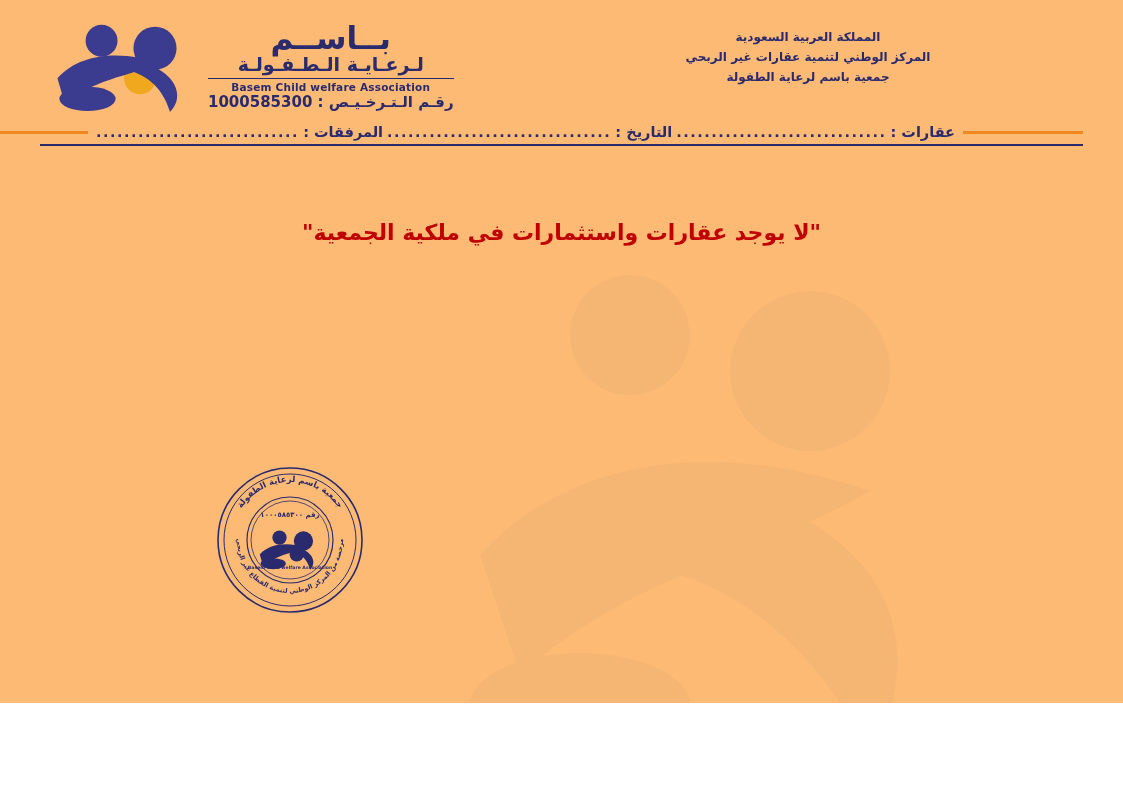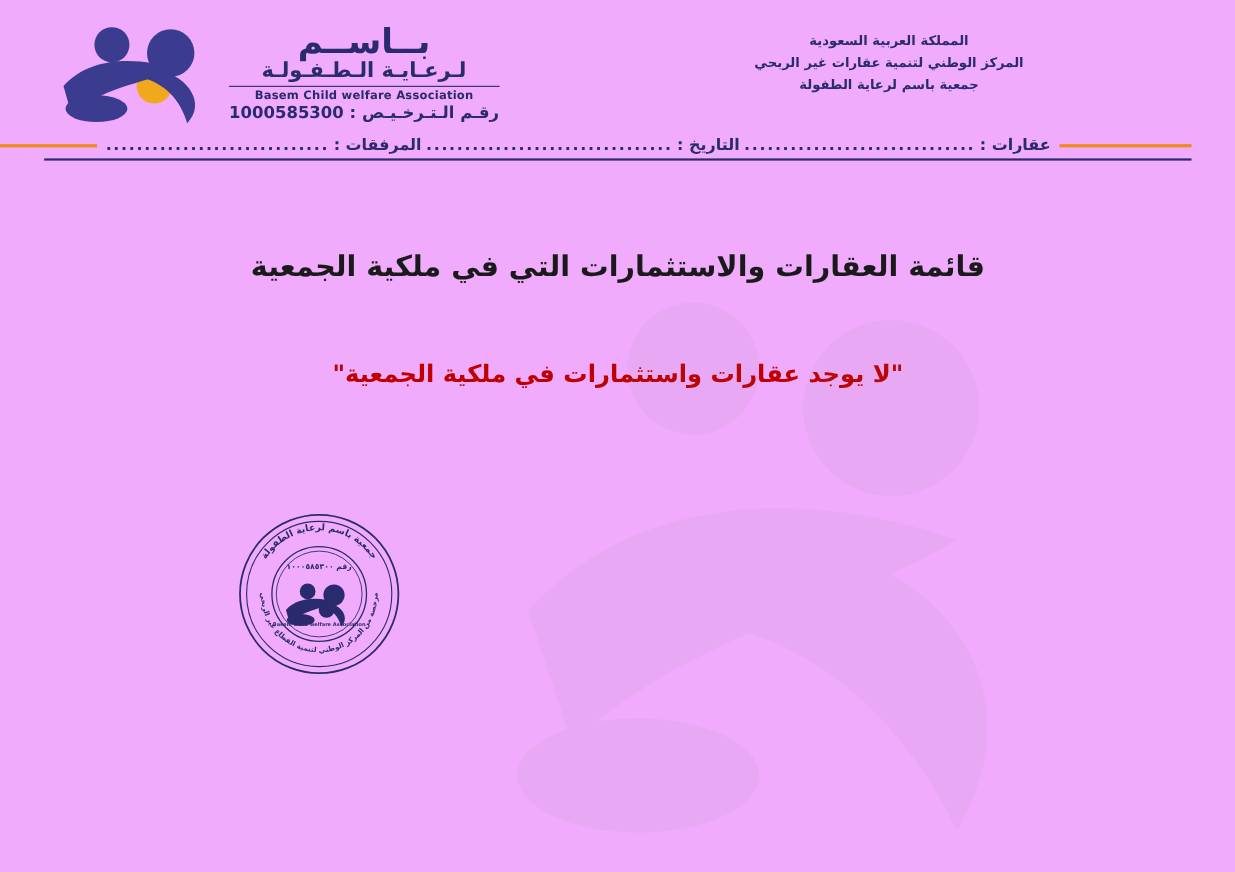--- a/index.html
+++ b/index.html
@@ -6,22 +6,22 @@
     margin: 0;
     padding: 0;
     background: #ffffff;
   }
   body {
     font-family: "DejaVu Sans", "Liberation Sans", sans-serif;
   }
   .page {
     position: relative;
     width: 1123px;
-    height: 793px;
-    background: #f0abfc;
+    height: 703px;
+    background: #fdba74;
     overflow: hidden;
   }
   
   .watermark {
     position: absolute;
     left: 430px;
     top: 255px;
     width: 620px;
     height: 520px;
     opacity: 0.05;
@@ -230,21 +230,20 @@
         <span>التاريخ :</span>
         <span class="dots">................................</span>
         <span>المرفقات :</span>
         <span class="dots">.............................</span>
       </div>
       <div class="rule-orange short"></div>
     </div>
     <div class="hr-blue"></div>
   </div>
 
-  <div class="doc-title">قائمة العقارات والاستثمارات التي في ملكية الجمعية</div>
 
   <div class="doc-statement">"لا يوجد عقارات واستثمارات في ملكية الجمعية"</div>
 
   <div class="stamp-wrap">
     <svg viewBox="0 0 150 150" xmlns="http://www.w3.org/2000/svg">
       <defs>
         <path id="arcTop" d="M 17 75 A 58 58 0 0 1 133 75"></path>
         <path id="arcBottom" d="M 22 75 A 53 53 0 0 0 128 75"></path>
       </defs>
       <circle cx="75" cy="75" r="72" fill="none" stroke="#2a2a6e" stroke-width="1.6"></circle>

